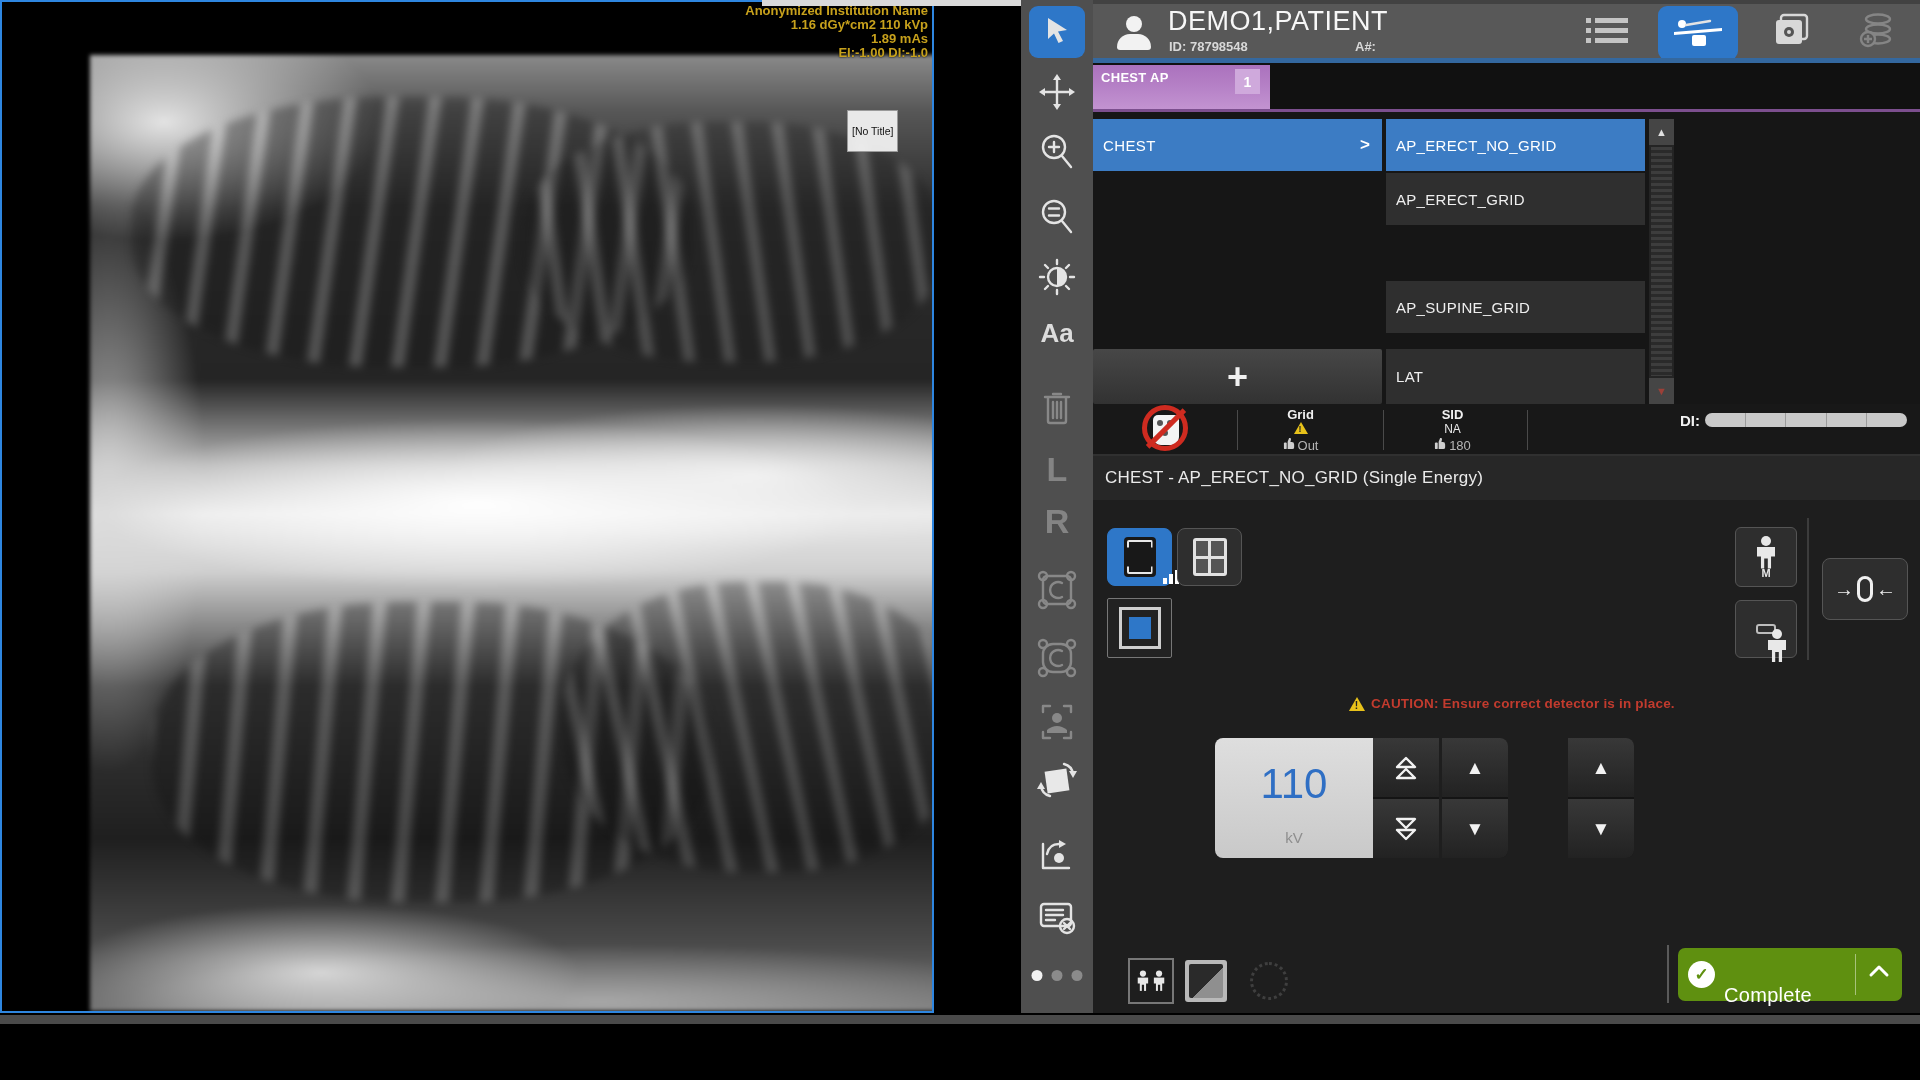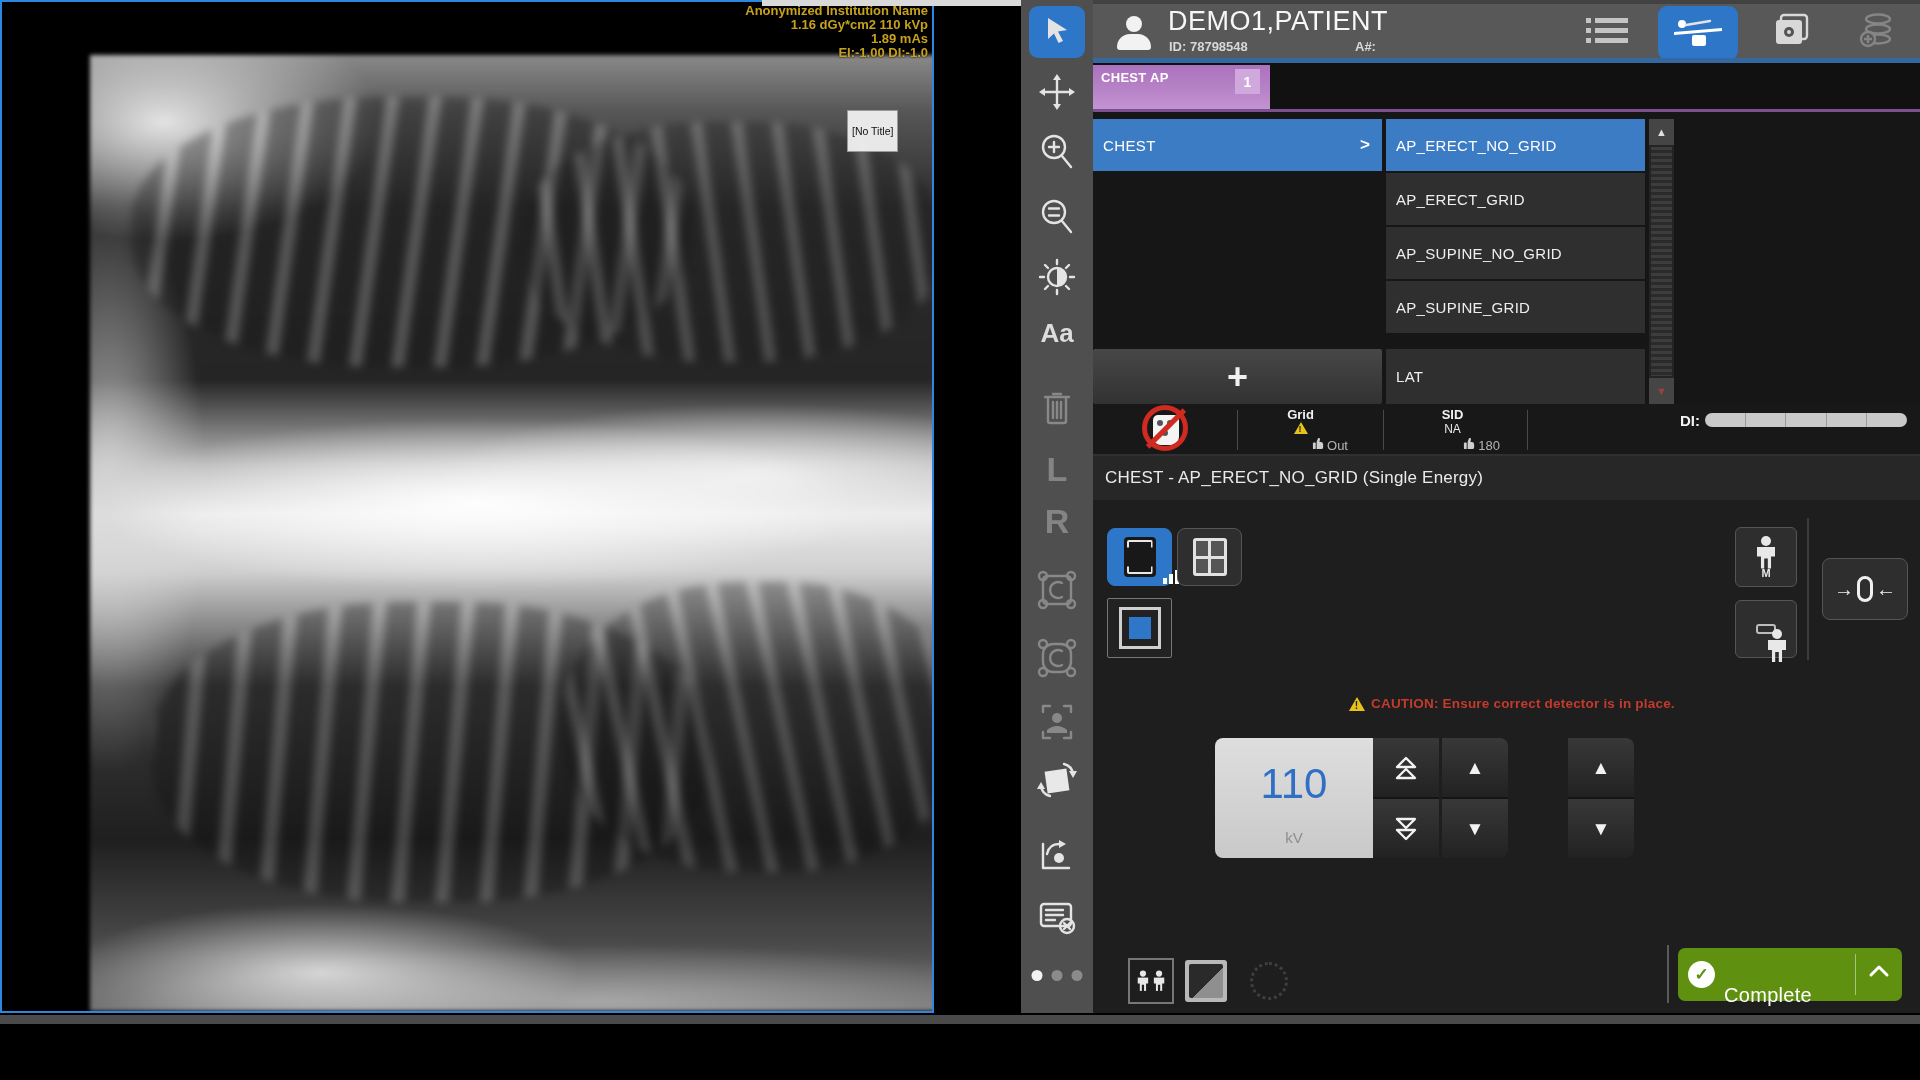--- a/index.html
+++ b/index.html
@@ -98,21 +98,21 @@
   .sbtn.down { bottom:0; color:#9c4038; }
   .strack { position:absolute; left:2px; top:28px; width:21px; height:229px;
             background:repeating-linear-gradient(180deg,#3d3d3d 0 3px,#2a2a2a 3px 6px); }
 
   .statusrow { position:absolute; left:0; top:404px; width:827px; height:52px; background:#181818;
                border-bottom:2px solid #303030; }
   .vdiv { position:absolute; width:1px; background:#4a4a4a; }
   .scol { position:absolute; top:3px; text-align:center; color:#f0f0f0; }
   .scol .t1 { font-size:13px; font-weight:bold; }
   .scol .t2 { font-size:12px; color:#e8e8e8; height:15px; }
-  .scol .t3 { font-size:13px; color:#b5b5b5; display:flex; align-items:center; justify-content:flex-end; gap:2px; }
+  .scol .t3 { font-size:13px; color:#b5b5b5; display:flex; align-items:center; justify-content:center; gap:2px; }
   .warn-tri { display:inline-block; width:0; height:0; border-left:7px solid transparent;
               border-right:7px solid transparent; border-bottom:12px solid #e8c21a; position:relative; }
   .warn-tri::after { content:"!"; position:absolute; left:-2px; top:2px; font-size:9px; font-weight:bold; color:#222; }
   .noaec { position:absolute; left:47px; top:1px; width:52px; height:50px; }
   .noaec .dev { position:absolute; left:13px; top:10px; width:26px; height:30px; background:#f4f4f4;
                 border-radius:5px 5px 8px 8px; }
   .noaec .dev i { position:absolute; width:6px; height:6px; border-radius:50%; background:#555; }
   .noaec .ring { position:absolute; left:2px; top:0px; width:46px; height:46px; border:5px solid #cf2b20; border-radius:50%; }
   .noaec .slash { position:absolute; left:0px; top:21px; width:52px; height:5px; background:#cf2b20; transform:rotate(-45deg); }
   .dibar-label { position:absolute; left:587px; top:8px; font-size:15px; font-weight:bold; color:#f2f2f2; }
@@ -428,23 +428,20 @@
       <div class="add-btn">
         <span>+</span>
       </div>
       <div class="plist">
         <div class="prow sel r0">
           <span>AP_ERECT_NO_GRID</span>
         </div>
         <div class="prow r1">
           <span>AP_ERECT_GRID</span>
         </div>
-        <div class="prow r2">
-          <span>AP_SUPINE_NO_GRID</span>
-        </div>
         <div class="prow r3">
           <span>AP_SUPINE_GRID</span>
         </div>
         <div class="prow r4">
           <span>LAT</span>
         </div>
       </div>
       <div class="sbar">
         <div class="sbtn" style="top:0;">▲</div>
         <div class="strack"></div>

